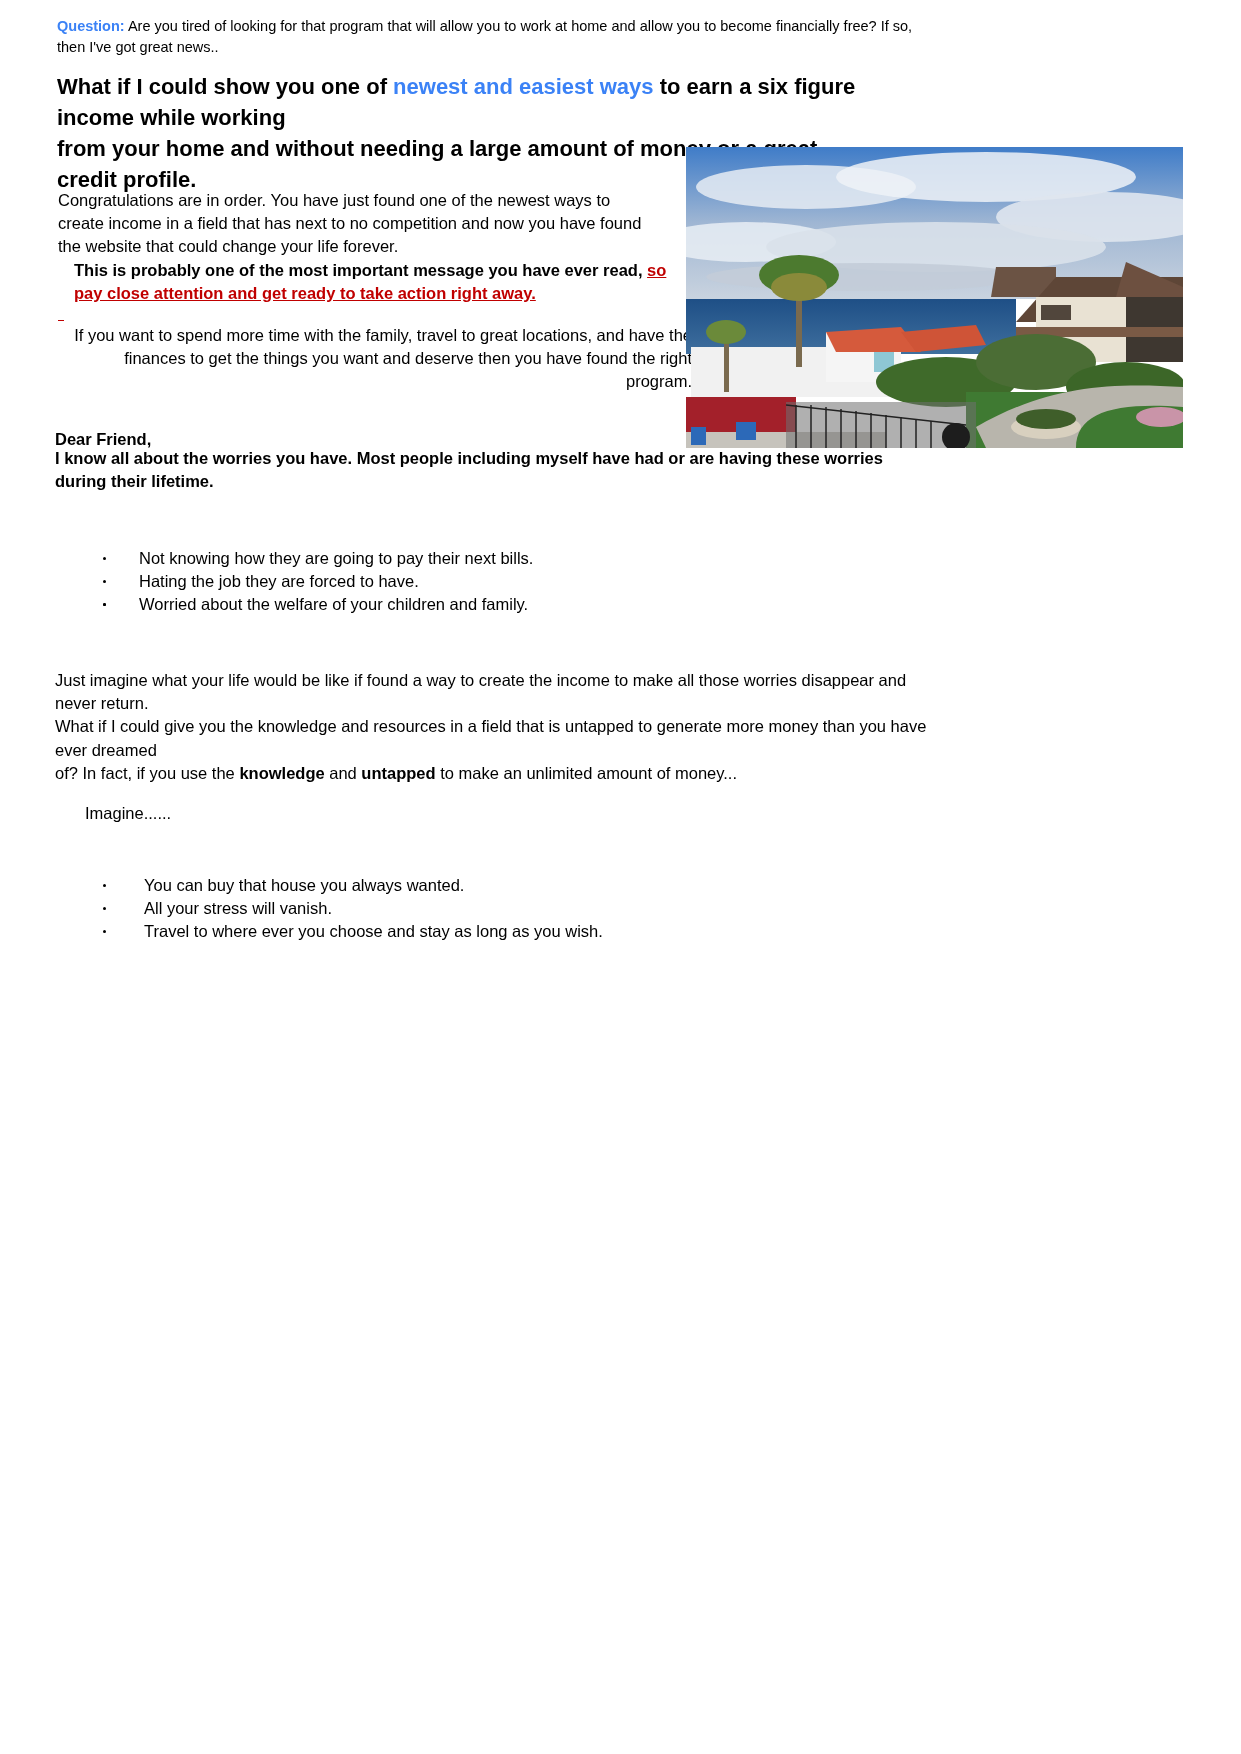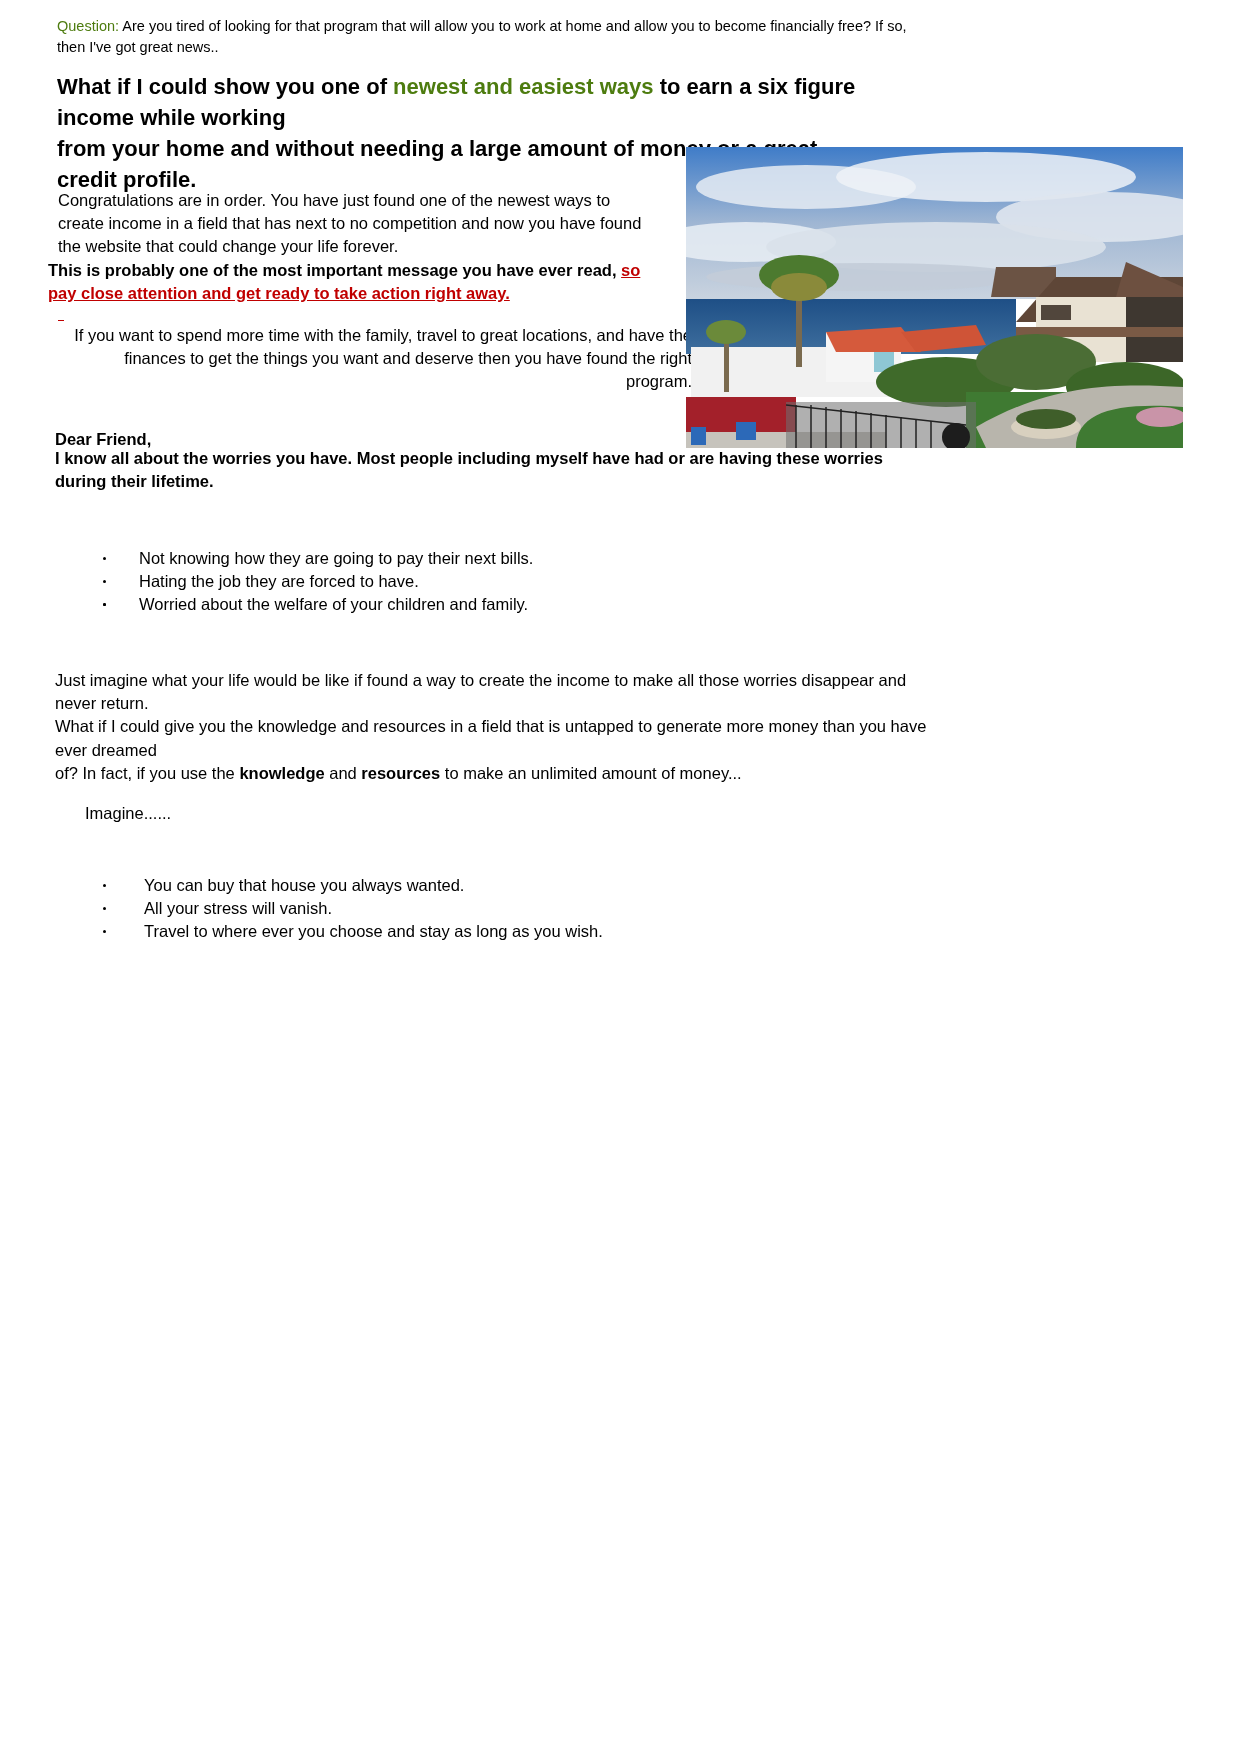--- a/index.html
+++ b/index.html
@@ -9,40 +9,40 @@
     }
     body {
       width: 1241px;
       height: 1754px;
       position: relative;
       overflow: hidden;
       font-family: "Liberation Sans", sans-serif;
       color: #000000;
     }
     .abs { position: absolute; }
-    .red { color: #4d7c0f; }
+    .red { color: #3b82f6; font-weight: bold; }
     .bold { font-weight: bold; }
 
     #question {
       left: 57px; top: 16px; width: 880px;
       font-size: 14.5px; line-height: 21px;
     }
     #headline {
       left: 57px; top: 71px; width: 800px;
       font-size: 22px; line-height: 31px; font-weight: bold;
       z-index: 1;
     }
     #congrats {
       left: 58px; top: 171px; width: 600px;
       font-size: 16.5px; line-height: 23px;
       z-index: 2;
       margin-top: 18px;
     }
     #important {
-      left: 48px; top: 259px; width: 620px;
+      left: 74px; top: 259px; width: 620px;
       font-size: 16.5px; line-height: 23px; font-weight: bold;
     }
     #important .cta {
       color: #c00000; text-decoration: underline;
     }
     #tiny-mark {
       left: 58px; top: 320px; width: 6px; height: 1px;
       background: #c00000;
     }
     #family {
@@ -198,21 +198,21 @@
 <ul id="worries-list" class="abs bullets">
   <li><span class="dot"></span><span>Not knowing how they are going to pay their next bills.</span></li>
   <li><span class="dot"></span><span>Hating the job they are forced to have.</span></li>
   <li><span class="dot"></span></li>
   <li><span class="dot"></span><span>Worried about the welfare of your children and family.</span></li>
 </ul>
 
 <div id="imagine-para" class="abs">
   <span>Just imagine what your life would be like if found a way to create the income to make all those worries disappear and never return.</span><br>
   <span>What if I could give you the knowledge and resources in a field that is untapped to generate more money than you have ever dreamed</span><br>
-  <span>of? In fact, if you use the </span><span class="bold">knowledge</span><span> and </span><span class="bold">resources</span><span> to make an unlimited amount of money...</span>
+  <span>of? In fact, if you use the </span><span class="bold">knowledge</span><span> and </span><span class="bold">untapped</span><span> to make an unlimited amount of money...</span>
 </div>
 
 <div id="imagine-word" class="abs">Imagine......</div>
 
 <ul id="dream-list" class="abs bullets">
   <li><span class="dot"></span><span>You can buy that house you always wanted.</span></li>
   <li><span class="dot"></span><span>All your stress will vanish.</span></li>
   <li><span class="dot"></span><span>Travel to where ever you choose and stay as long as you wish.</span></li>
 </ul>
 

